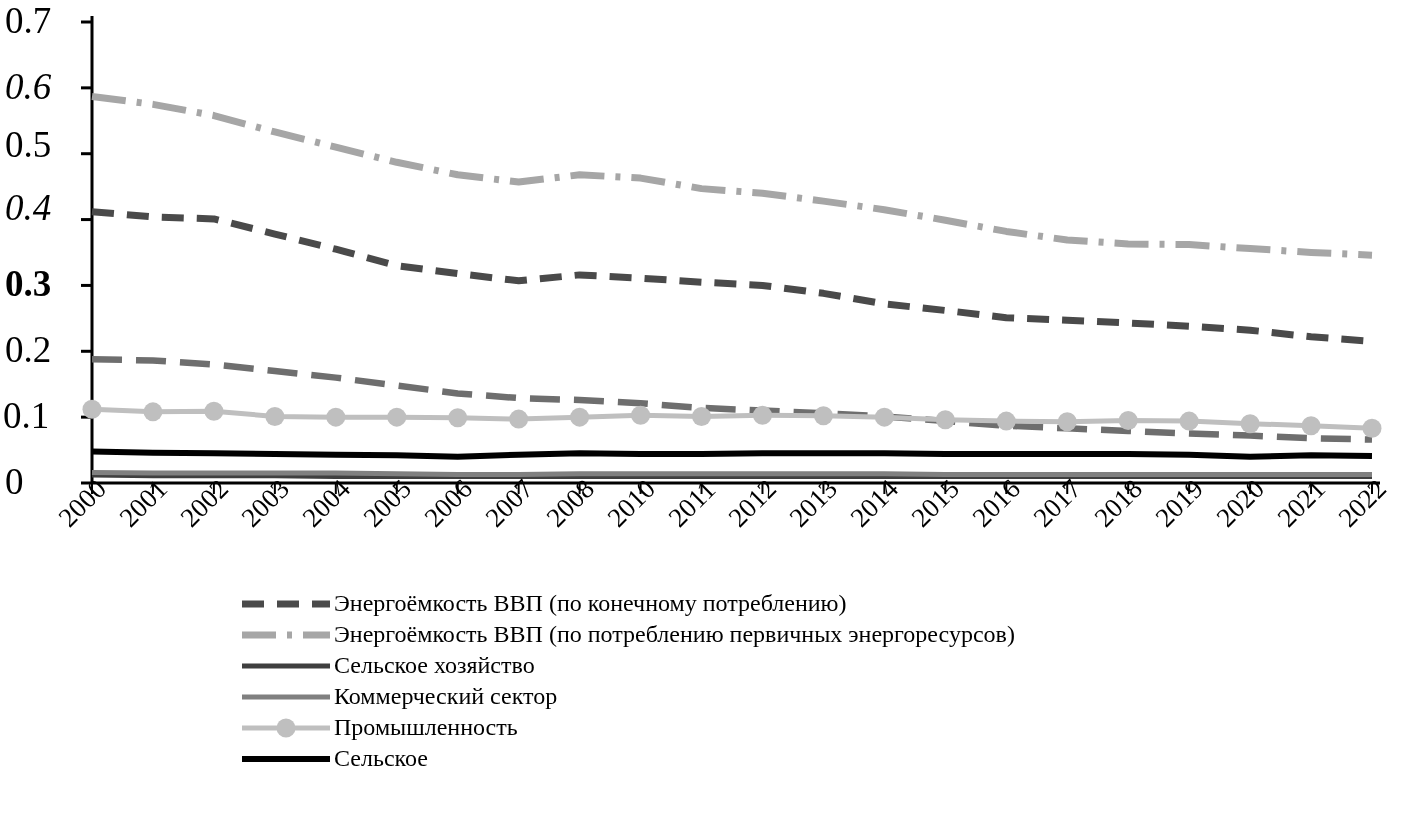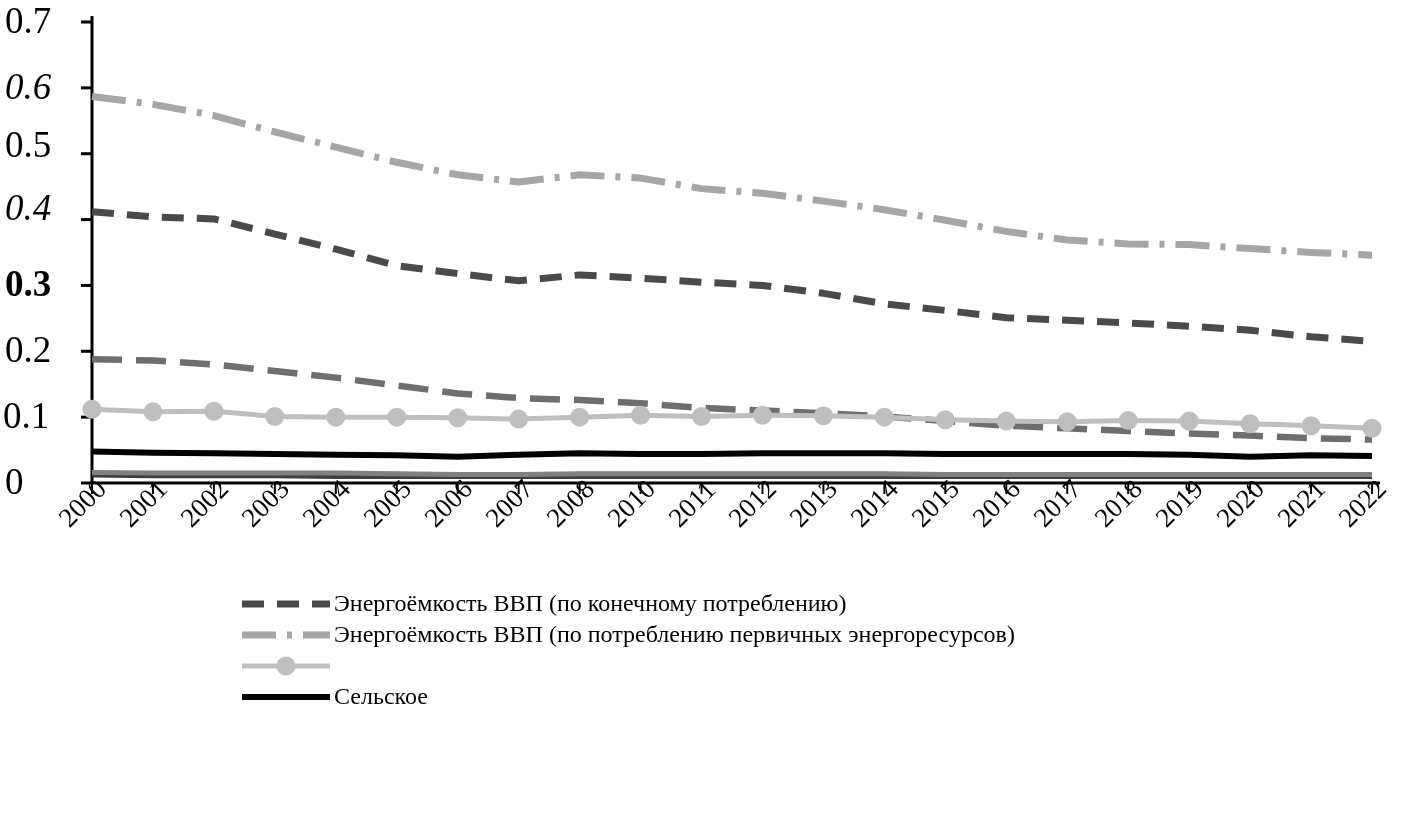--- a/index.html
+++ b/index.html
@@ -205,24 +205,41 @@
         <div class="legend-key">
           <svg width="96" height="31">
             <line x1="4" y1="16" x2="92" y2="16" stroke="#a6a6a6" stroke-width="7" stroke-linecap="butt" stroke-dasharray="34,11,5,11"></line>
           </svg>
         </div>
         <div class="legend-label">Энергоёмкость ВВП (по потреблению первичных энергоресурсов)</div>
       </div>
       <div class="legend-row">
         <div class="legend-key">
           <svg width="96" height="31">
+            <line x1="4" y1="16" x2="92" y2="16" stroke="#3f3f3f" stroke-width="5" stroke-linecap="butt"></line>
+          </svg>
+        </div>
+        <div class="legend-label">Сельское хозяйство</div>
+      </div>
+      <div class="legend-row">
+        <div class="legend-key">
+          <svg width="96" height="31">
+            <line x1="4" y1="16" x2="92" y2="16" stroke="#808080" stroke-width="5" stroke-linecap="butt"></line>
+          </svg>
+        </div>
+        <div class="legend-label">Коммерческий сектор</div>
+      </div>
+      <div class="legend-row">
+        <div class="legend-key">
+          <svg width="96" height="31">
             <line x1="4" y1="16" x2="92" y2="16" stroke="#bfbfbf" stroke-width="5" stroke-linecap="butt"></line>
             <circle cx="48" cy="16" r="9.5" fill="#bfbfbf"></circle>
           </svg>
         </div>
+        <div class="legend-label">Промышленность</div>
       </div>
       <div class="legend-row">
         <div class="legend-key">
           <svg width="96" height="31">
             <line x1="4" y1="16" x2="92" y2="16" stroke="#000000" stroke-width="6" stroke-linecap="butt"></line>
           </svg>
         </div>
         <div class="legend-label">Сельское</div>
       </div>
     </div>

